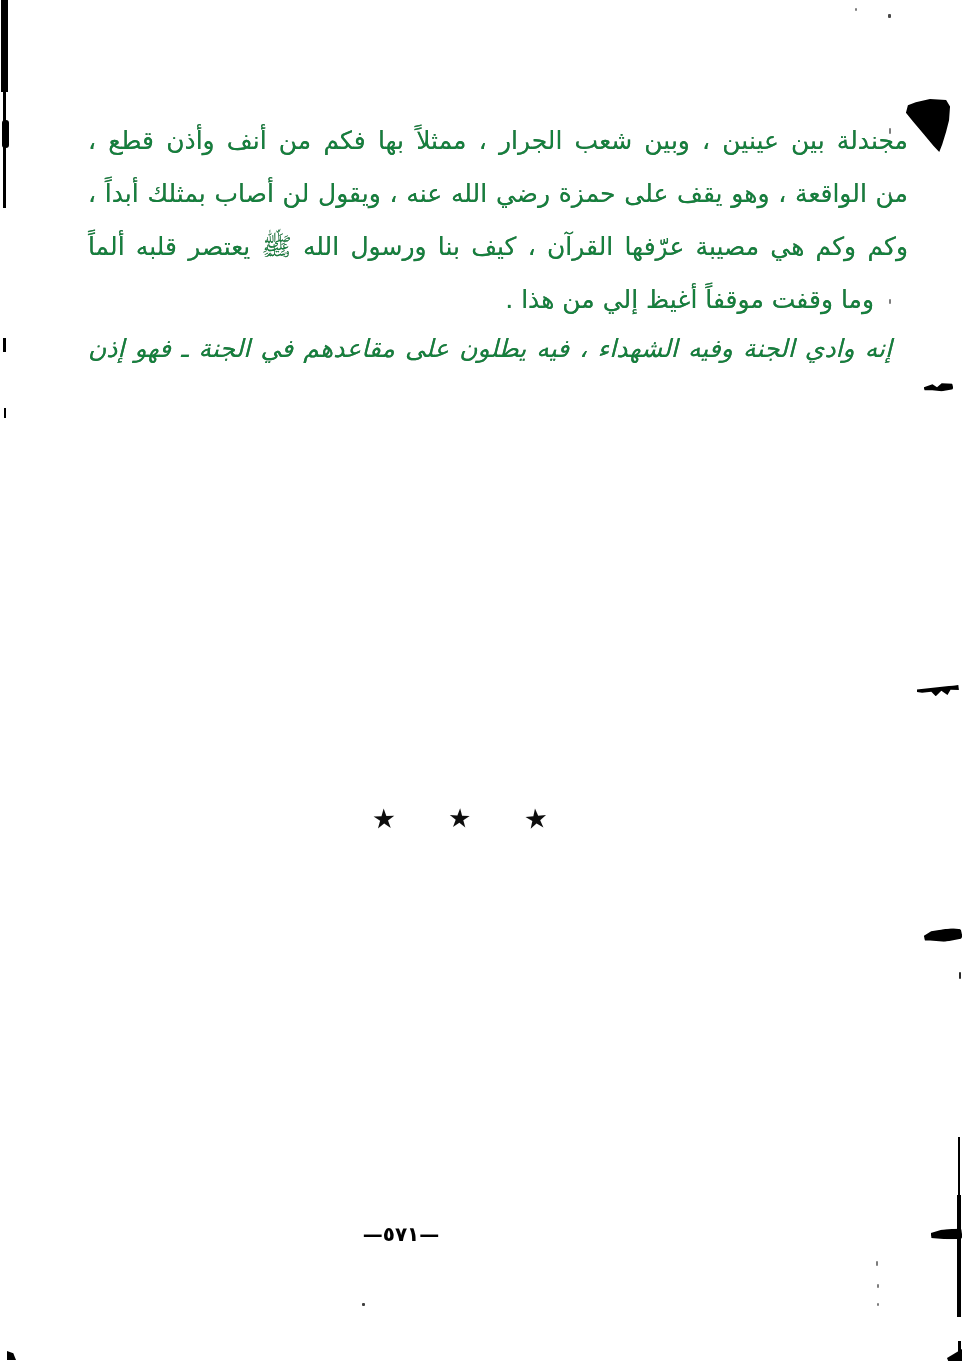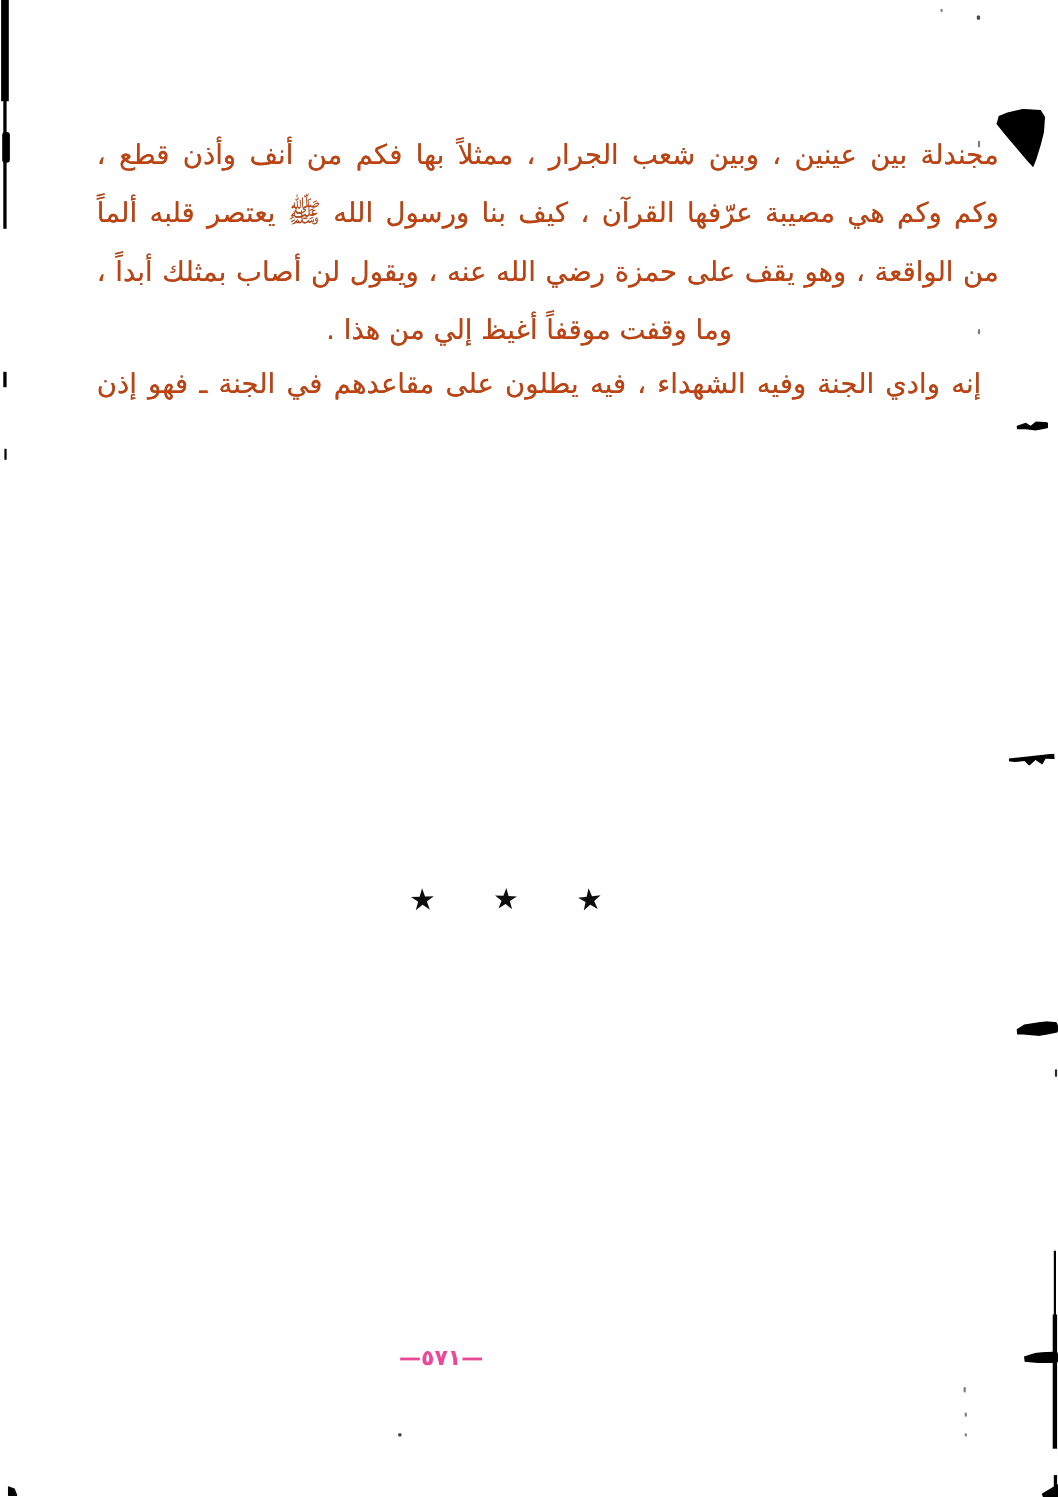--- a/index.html
+++ b/index.html
@@ -17,37 +17,37 @@
     color: #161616;
   }
   
   .text-block {
     position: absolute;
     left: 88px;
     width: 820px;
     direction: rtl;
     font-size: 25px;
     line-height: 53px;
-    color: #c2410c;
+    color: #15803d;
     text-shadow: 0 0 0.5px rgba(10,10,10,.55);
   }
   .para-1 { top: 114px; }
   .para-2 { top: 322px; }
   .line {
     white-space: nowrap;
     margin: 0;
   }
   .line.fill {
     text-align: justify;
     text-align-last: justify;
   }
   .line.open {
-    text-align: center;
+    text-align: right;
   }
-  .ind-sm { padding-right: 16px; }
+  .ind-sm { padding-right: 16px; font-style: italic; }
   .ind-md { padding-right: 34px; }
   .ind-lg { padding-right: 38px; }
   
   .stars-row {
     position: absolute;
     top: 803px;
     left: 372px;
     width: 176px;
     display: flex;
     justify-content: space-between;
@@ -60,21 +60,21 @@
   
   .page-number {
     position: absolute;
     top: 1222px;
     left: 0;
     width: 802px;
     text-align: center;
     direction: rtl;
     font-size: 20px;
     font-weight: bold;
-    color: #ec4899;
+    color: #000000;
     letter-spacing: 1px;
   }
   
   .artifact { position: absolute; background: #000; }
   .a-left-bar      { left: 1px;   top: 0;      width: 7px;  height: 92px; }
   .a-left-line     { left: 3px;   top: 88px;   width: 3px;  height: 120px; }
   .a-left-blob     { left: 2px;   top: 120px;  width: 7px;  height: 28px; border-radius: 3px; }
   .a-left-tick1    { left: 3px;   top: 338px;  width: 3px;  height: 14px; }
   .a-left-tick2    { left: 4px;   top: 408px;  width: 2px;  height: 10px; }
   .a-corner-bl     { left: 7px;   top: 1351px; width: 9px;  height: 9px;
@@ -145,22 +145,22 @@
   <div class="speck s5"></div>
   <div class="speck s6"></div>
   <div class="speck s7"></div>
   <div class="speck s8"></div>
   <div class="speck s9"></div>
   <div class="speck s10"></div>
   <div class="speck s11"></div>
 
   <div class="text-block para-1" dir="rtl" lang="ar">
     <p class="line fill">مجندلة بين عينين ، وبين شعب الجرار ، ممثلاً بها فكم من أنف وأذن قطع ،</p>
+    <p class="line fill">من الواقعة ، وهو يقف على حمزة رضي الله عنه ، ويقول لن أصاب بمثلك أبداً ،</p>
     <p class="line fill">وكم وكم هي مصيبة عرّفها القرآن ، كيف بنا ورسول الله ﷺ يعتصر قلبه ألماً</p>
-    <p class="line fill">من الواقعة ، وهو يقف على حمزة رضي الله عنه ، ويقول لن أصاب بمثلك أبداً ،</p>
     <p class="line open ind-md">وما وقفت موقفاً أغيظ إلي من هذا .</p>
   </div>
 
   <div class="text-block para-2" dir="rtl" lang="ar">
     <p class="line fill ind-sm">إنه وادي الجنة وفيه الشهداء ، فيه يطلون على مقاعدهم في الجنة ـ فهو إذن</p>
   </div>
 
   <div class="stars-row">
     <span class="star">★</span>
     <span class="star">★</span>

